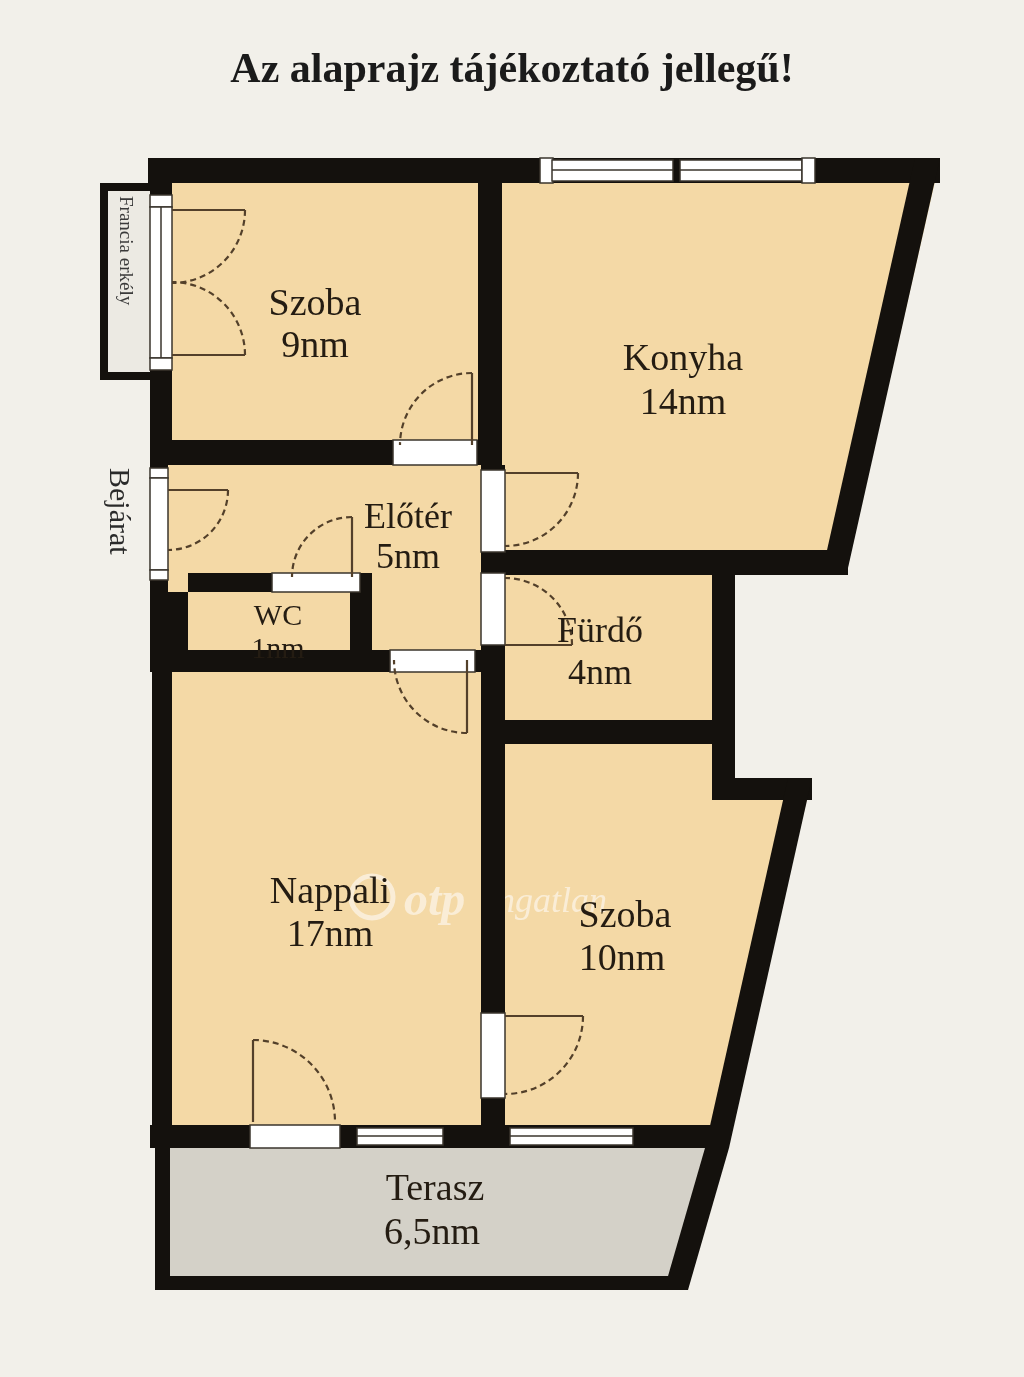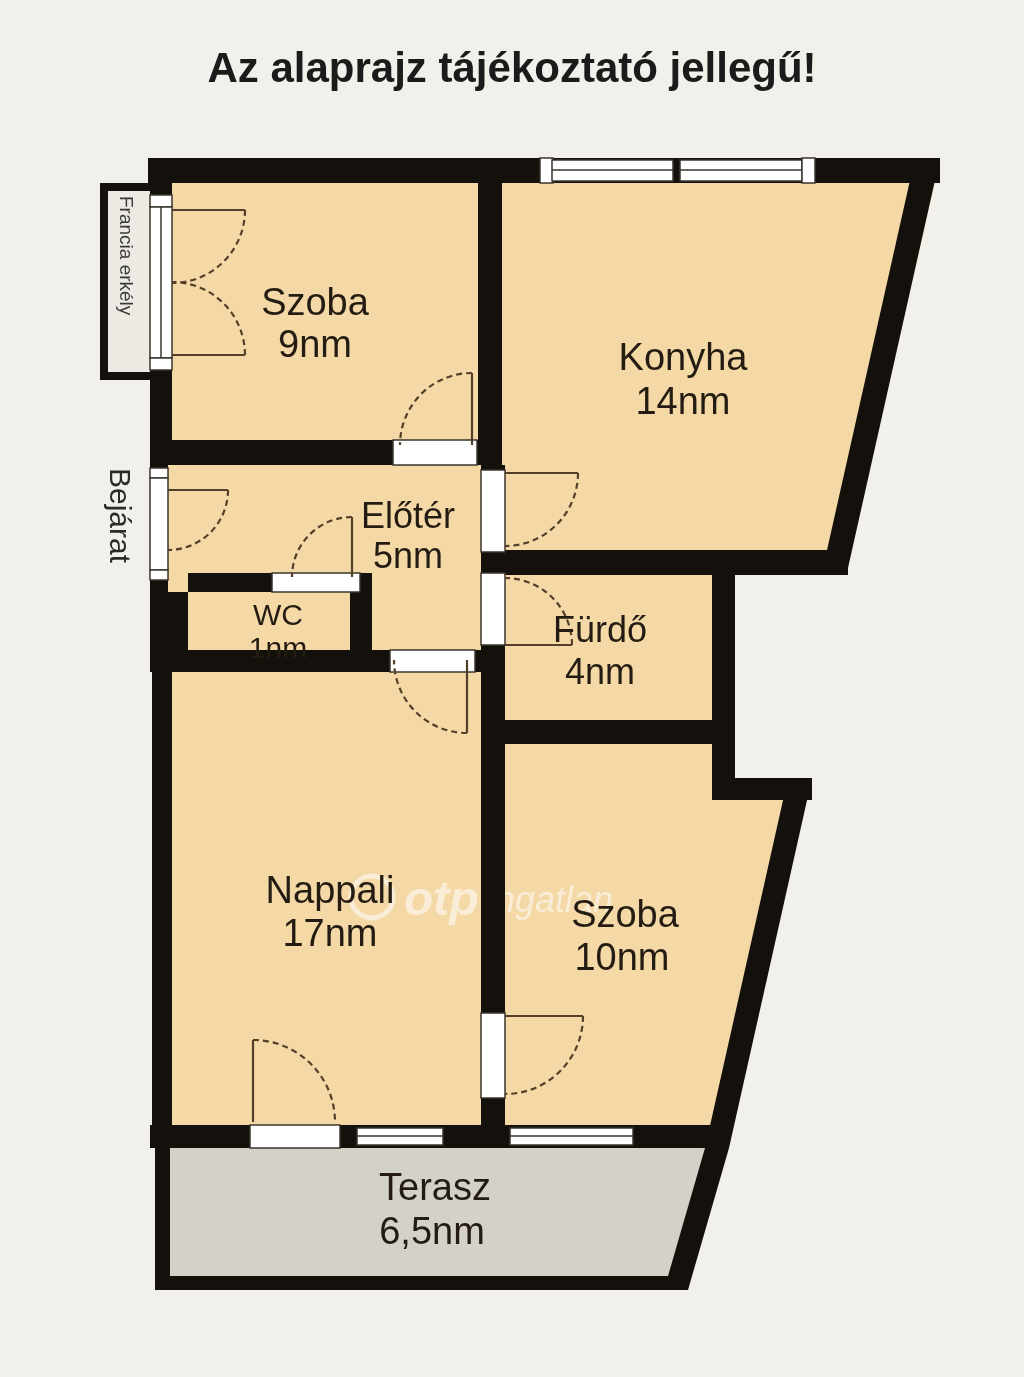--- a/index.html
+++ b/index.html
@@ -1,16 +1,16 @@
 <!DOCTYPE html>
 <html><head>
 <meta charset="utf-8">
 <style>
   html,body{margin:0;padding:0;background:#f2f0ea;}
-  .page{width:1024px;height:1377px;position:relative;font-family:Liberation Sans, sans-serif;}
+  .page{width:1024px;height:1377px;position:relative;font-family:Liberation Serif, serif;}
   svg{display:block;}
   .room{fill:#f4d9a6;}
   .terrace{fill:#d4d1c8;}
   .balcony{fill:#eceae3;}
   .wall{fill:#14110d;}
   .thresh{fill:#ffffff;stroke:#3a352c;stroke-width:1.5;}
   .winline{stroke:#3a352c;stroke-width:1.5;}
   .arc{fill:none;stroke:#53402a;stroke-width:2.2;stroke-dasharray:6 4;}
   .leaf{fill:none;stroke:#53402a;stroke-width:2.2;}
   .lbl{fill:#241c12;font-size:38px;text-anchor:middle;}

